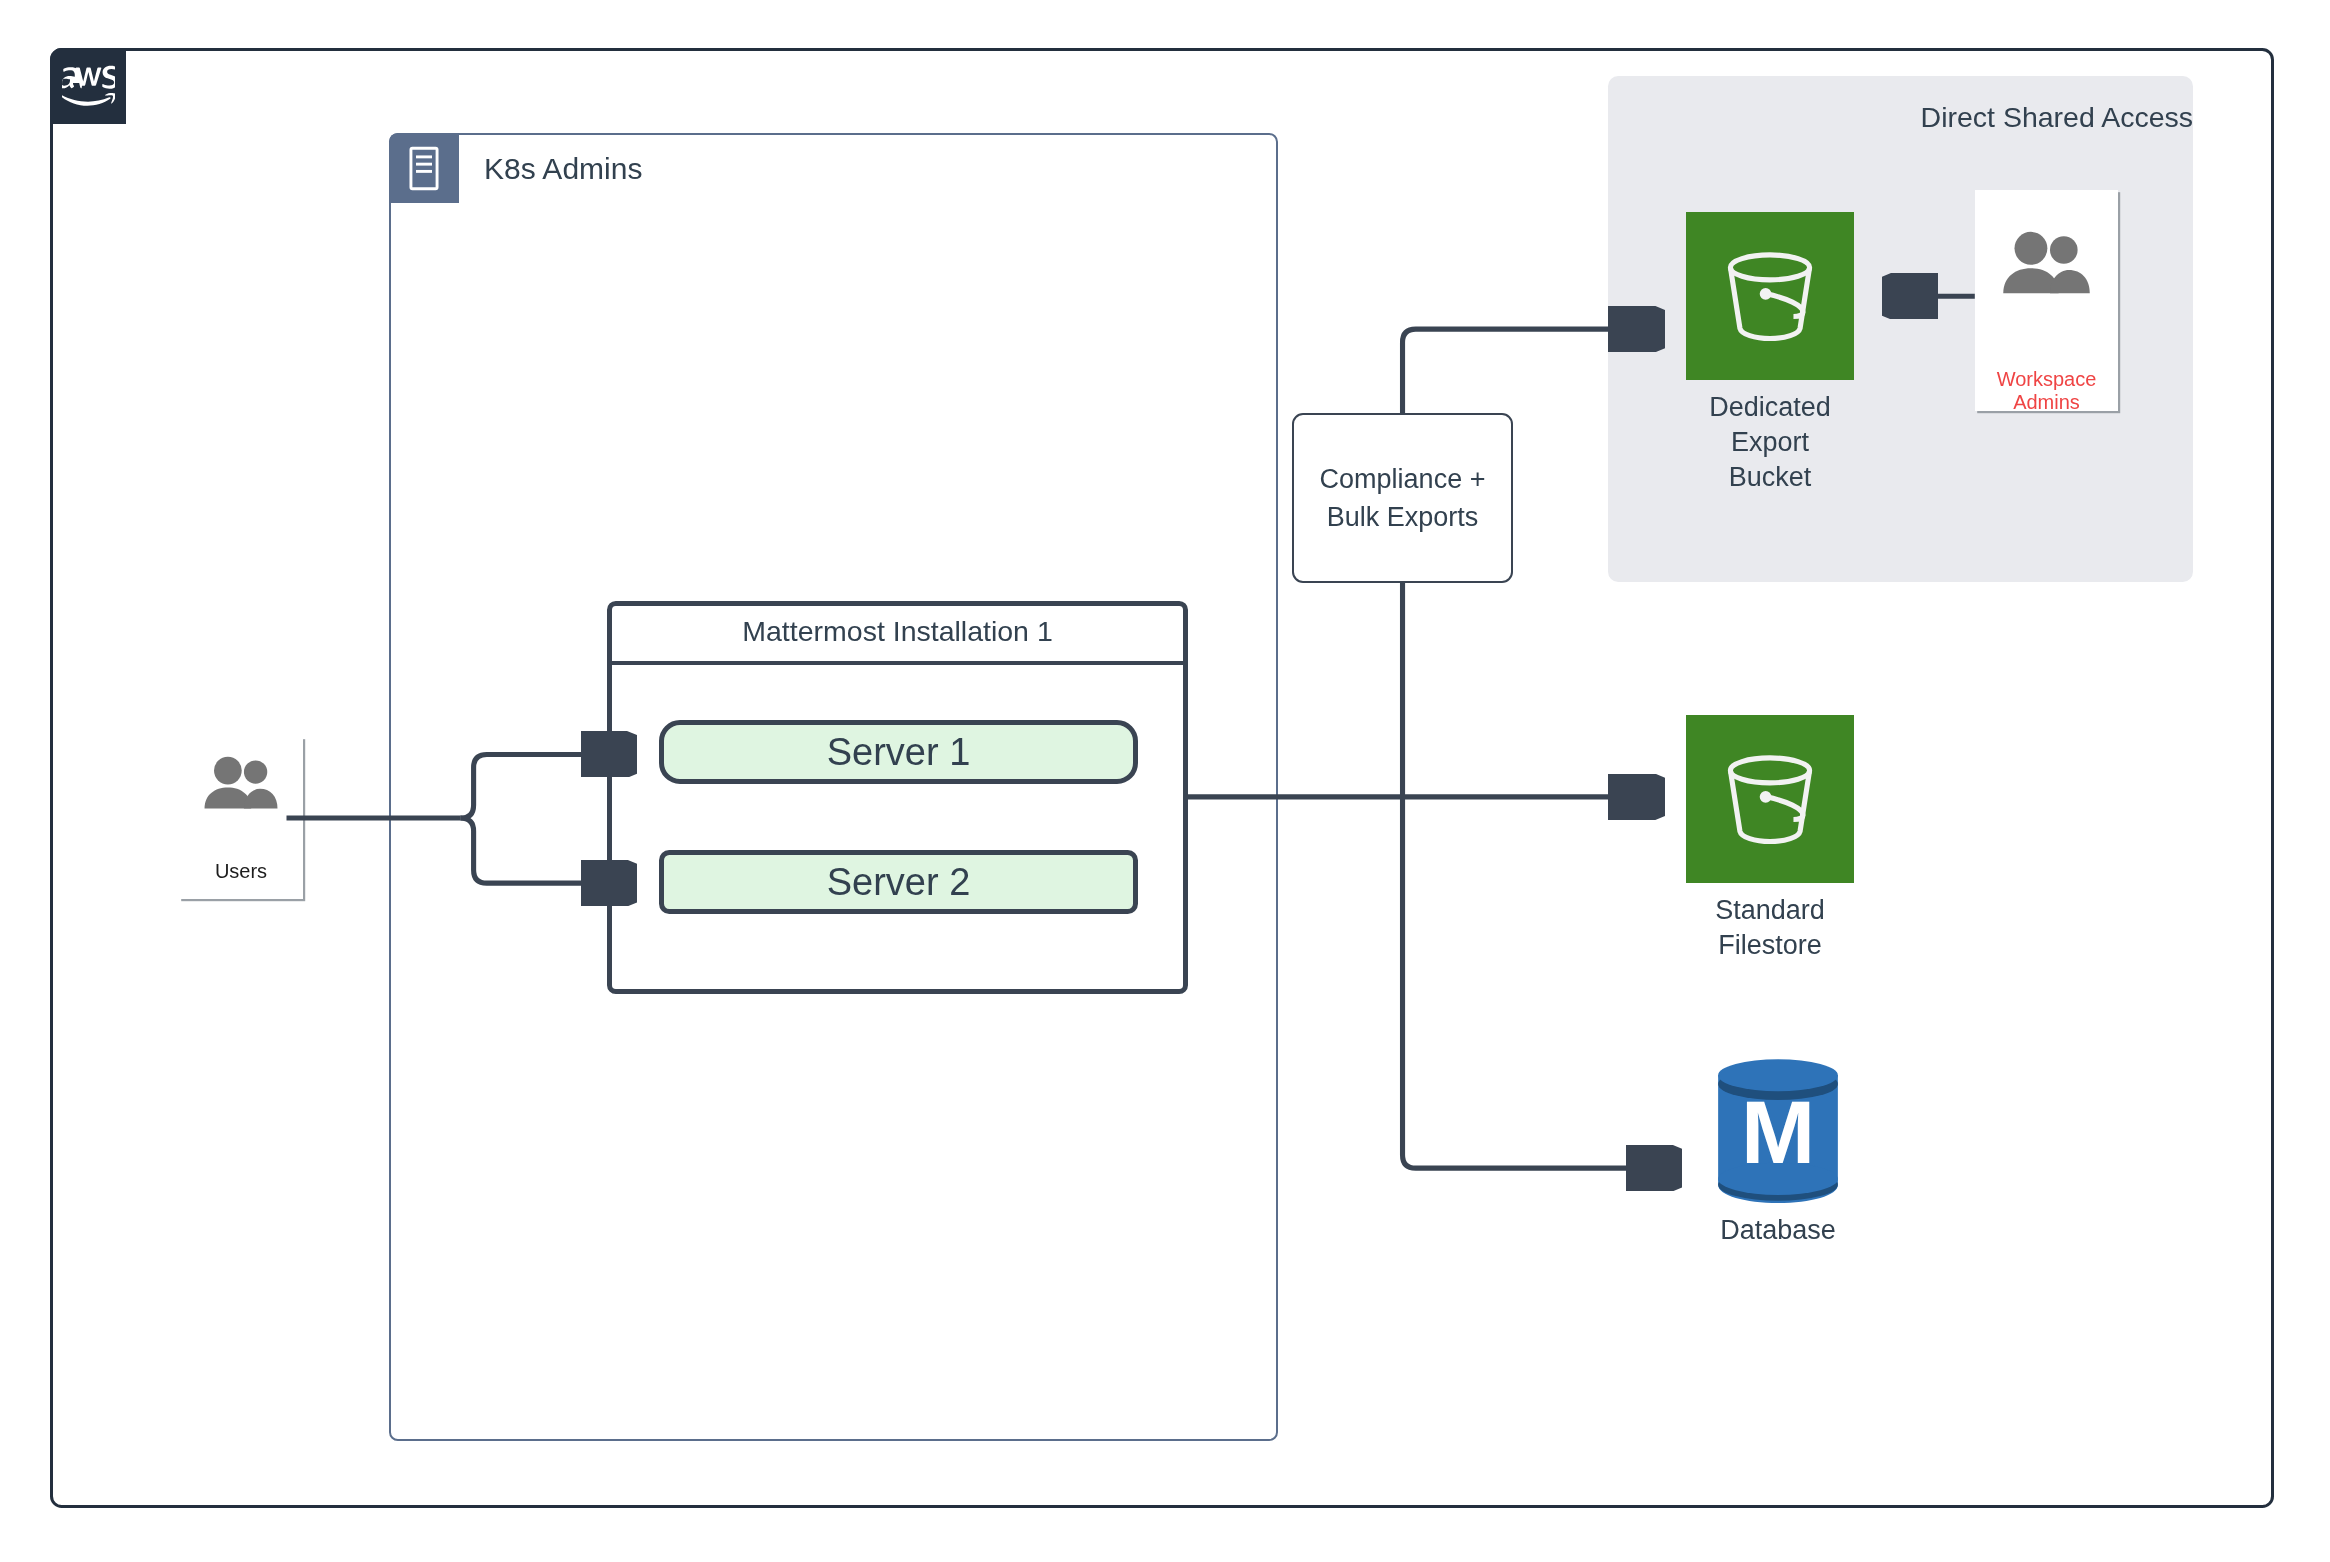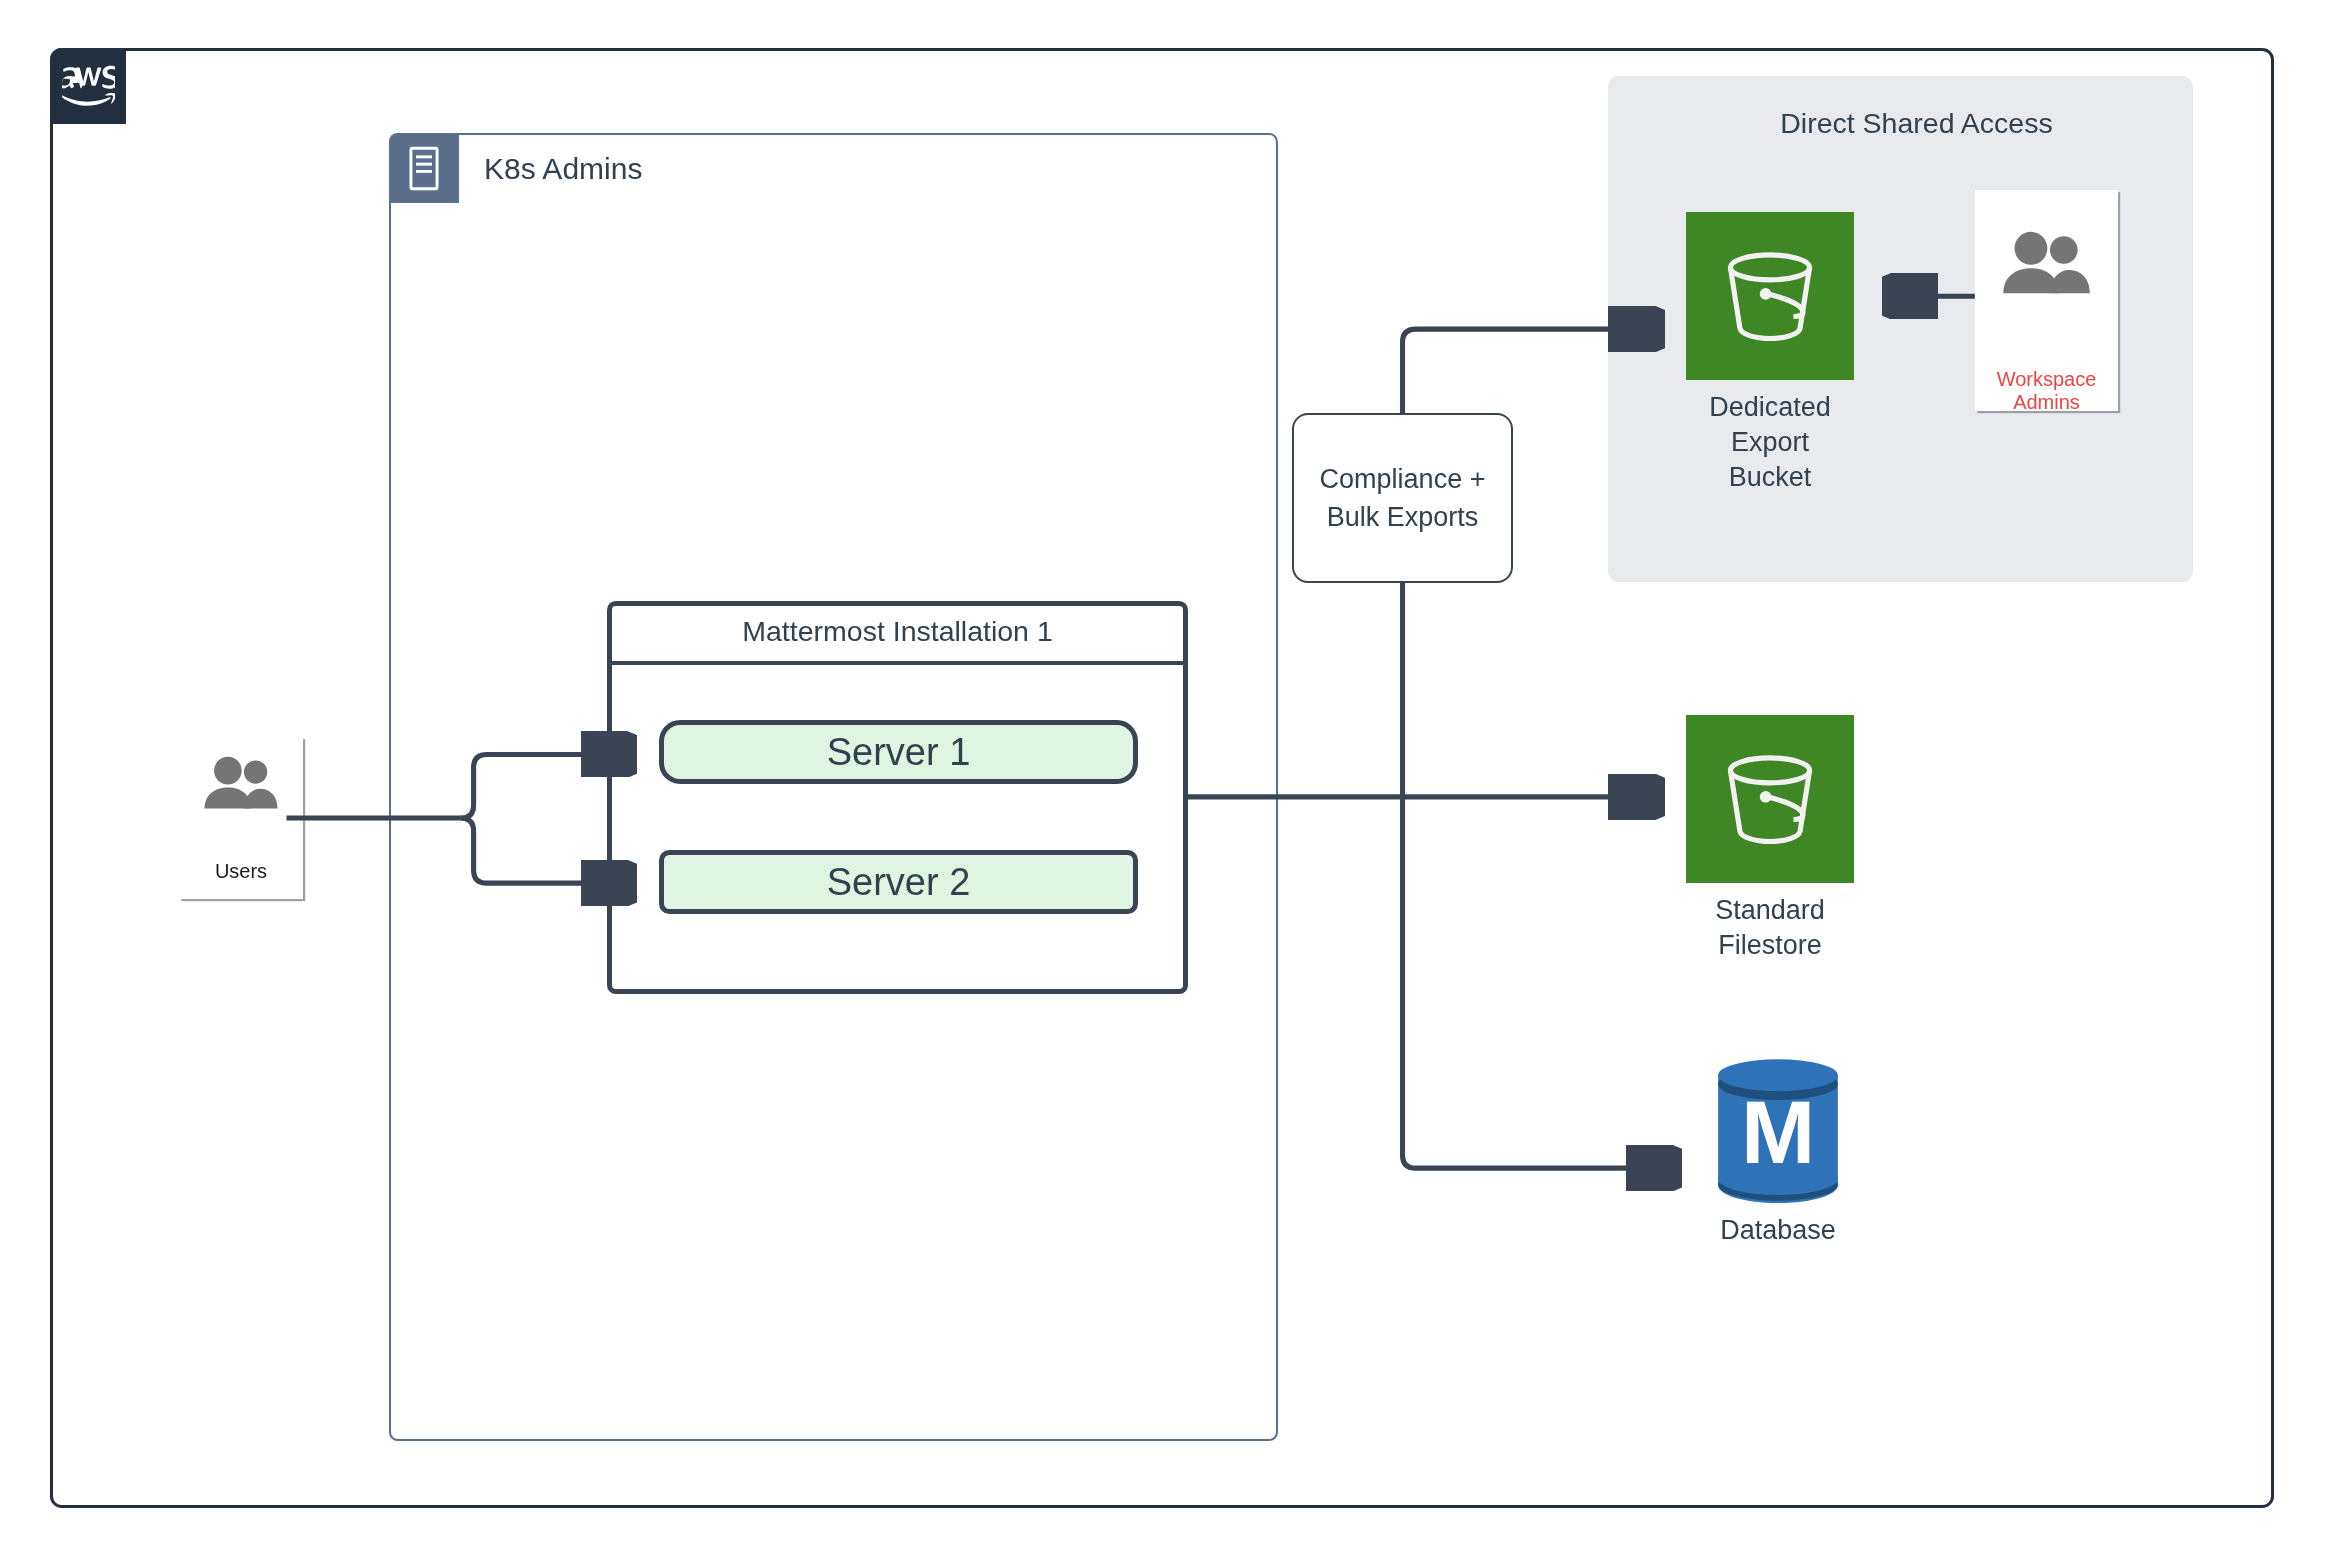--- a/index.html
+++ b/index.html
@@ -131,21 +131,21 @@
 
   
   .compliance-box {
     position: absolute;
     left: 1292px;
     top: 413px;
     width: 221px;
     height: 170px;
     background: #ffffff;
     border: 2.9px solid #3a4452;
-    border-radius: 16px;
+    border-radius: 11px;
     box-sizing: border-box;
     display: flex;
     flex-direction: column;
     align-items: center;
     justify-content: center;
     z-index: 6;
   }
   .compliance-box span {
     font-size: 27px;
     line-height: 1.42;
@@ -186,26 +186,25 @@
     left: 1608px;
     top: 76px;
     width: 585px;
     height: 506px;
     background: #e9eaee;
     border-radius: 10.2px;
   }
   .shared-panel-title {
     position: absolute;
     left: 1608px;
-    top: 107px;
+    top: 101px;
     width: 585px;
-    text-align: center;
+    text-align: right;
     font-size: 28.5px;
     color: #32414f;
-    margin-left: 16px;
   }
 
   
   #admins-card {
     left: 1975px;
     top: 190px;
     width: 143px;
     height: 221px;
   }
   #admins-card .node-icon {

